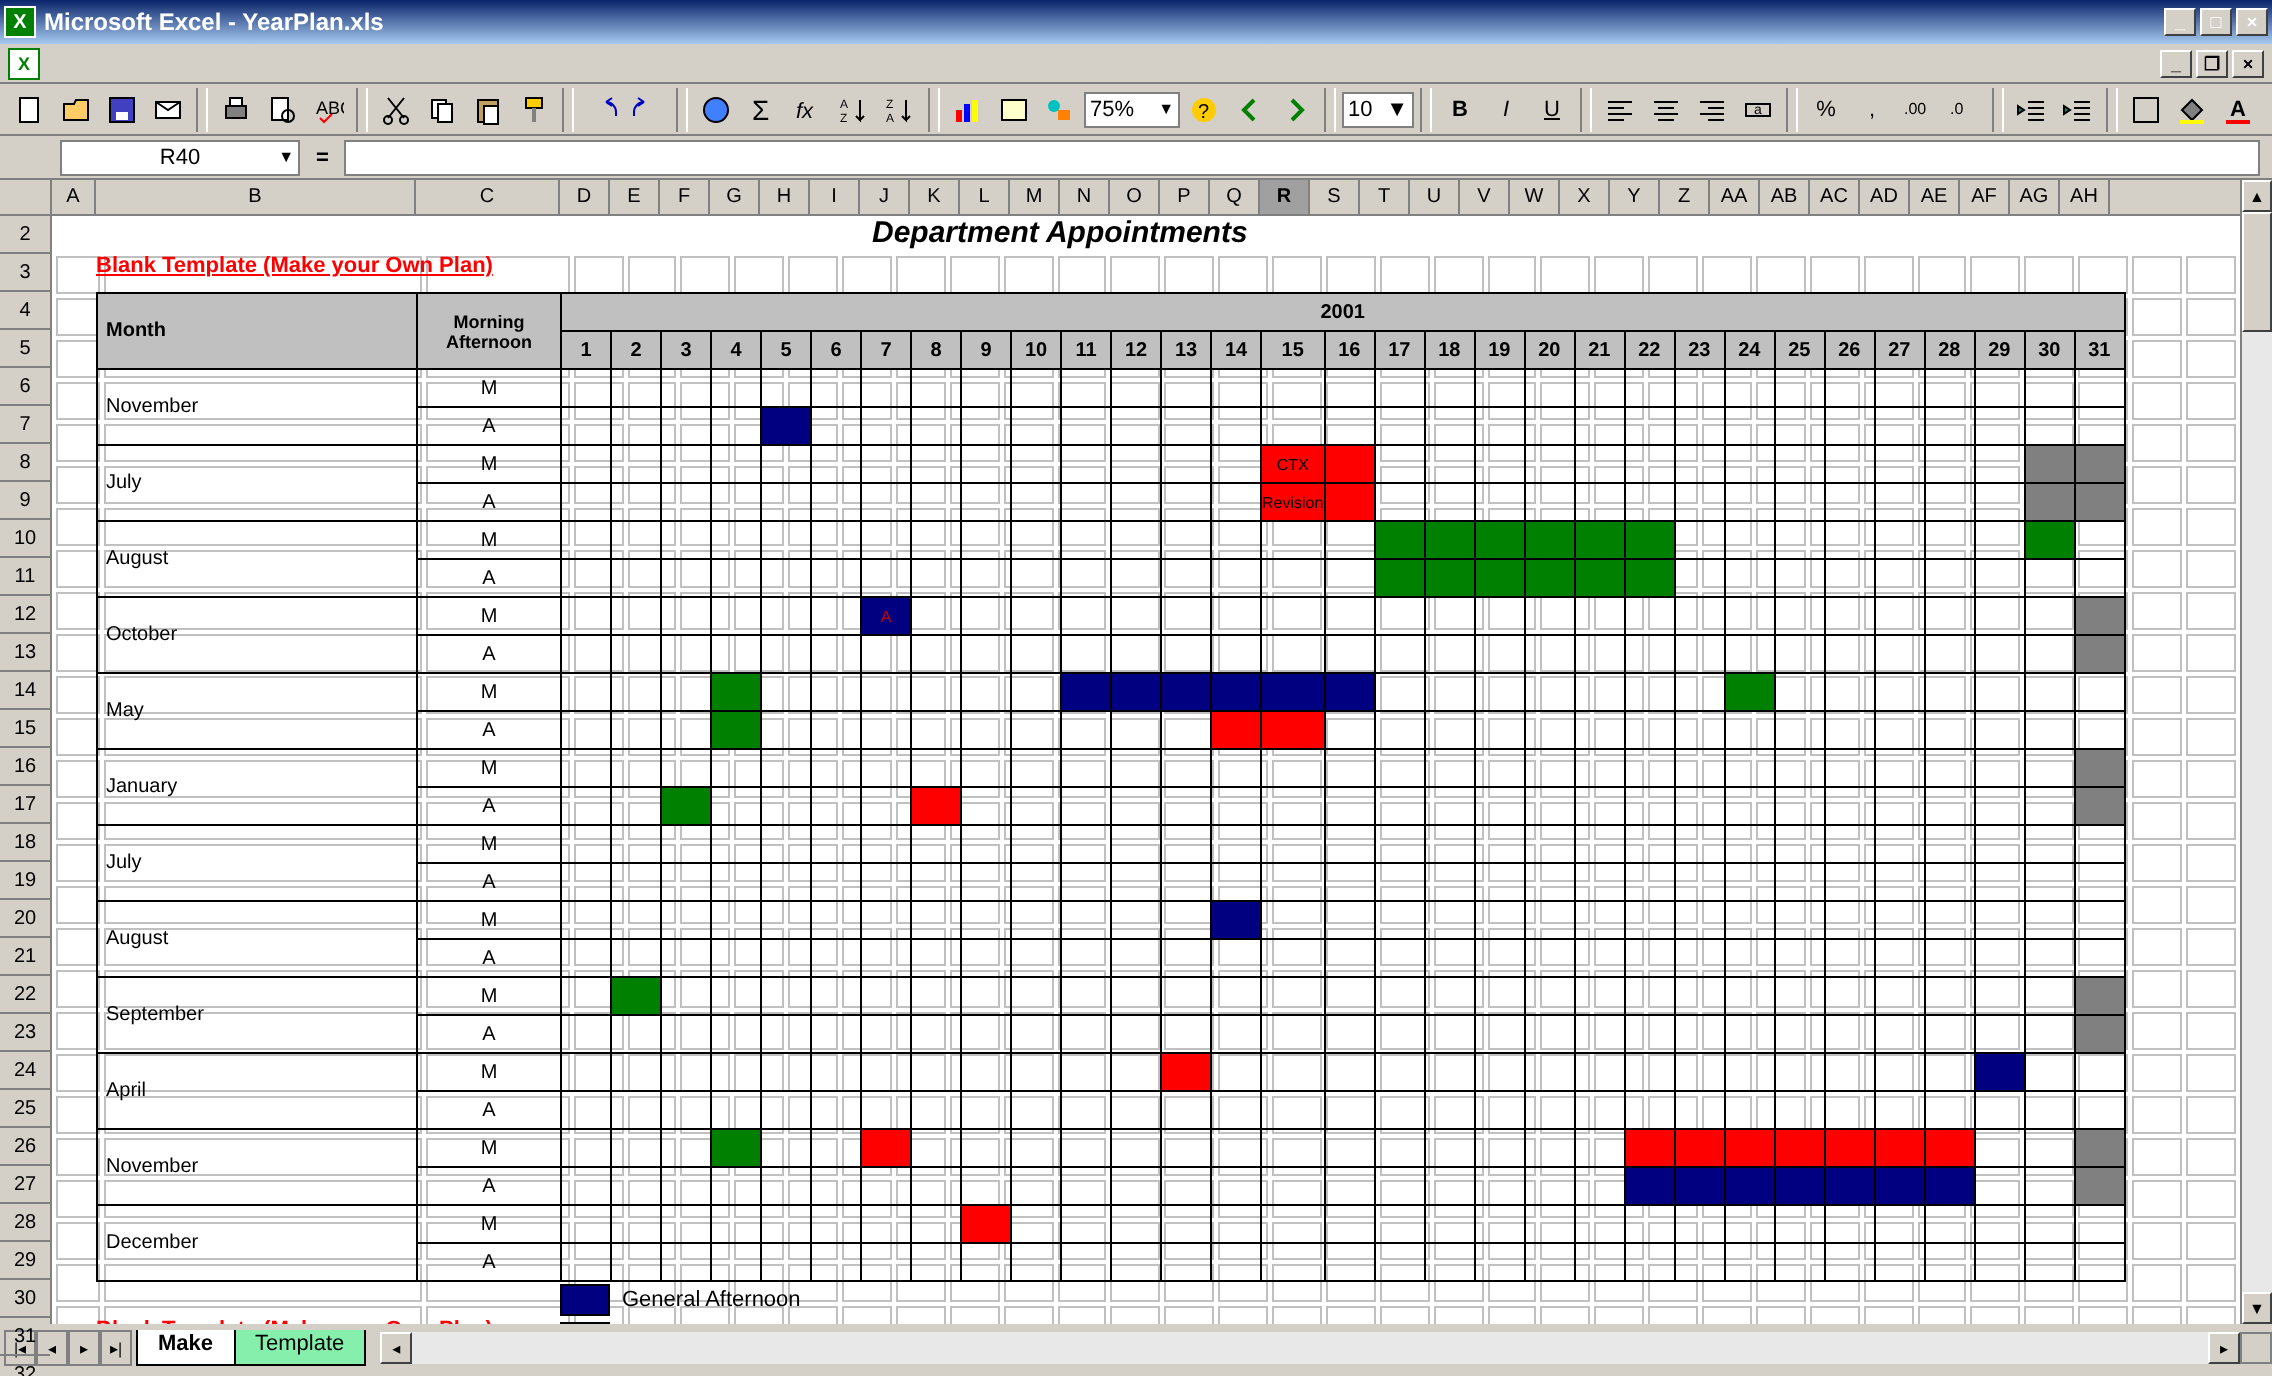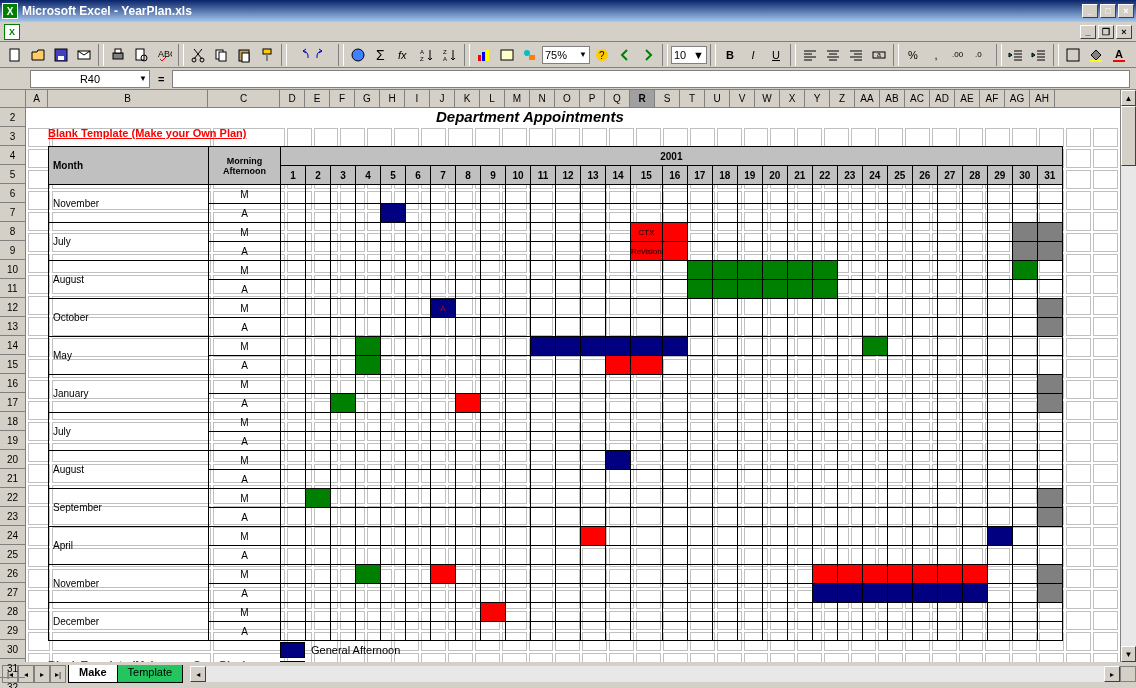--- a/index.html
+++ b/index.html
@@ -35,21 +35,21 @@
 .ch { border-right:1px solid #808080; display:flex;align-items:center;justify-content:center; font-size:10px; }
 .vscroll { width:16px; background:#d4d0c8; border-left:1px solid #808080; display:flex;flex-direction:column;}
 .vscroll .arr{height:16px;background:#d4d0c8;border:1px solid #fff;border-right-color:#404040;border-bottom-color:#404040;display:flex;align-items:center;justify-content:center;font-size:8px;}
 .vscroll .track{flex:1;background:#e8e8e8;position:relative;}
 .vscroll .thumb{position:absolute;top:0;left:0;right:0;height:60px;background:#d4d0c8;border:1px solid #fff;border-right-color:#404040;border-bottom-color:#404040;}
 .statusrow { height:24px; background:#d4d0c8; display:flex; align-items:center;}
 .tabnav { display:flex; height:18px; margin-left:2px;}
 .tabnav .nb{width:16px;height:18px;background:#d4d0c8;border:1px solid #808080;display:flex;align-items:center;justify-content:center;font-size:8px;}
 .sheettabs { display:flex; height:18px; margin-left:2px;}
 .sheettab { padding: 1px 10px; background:#fff; border:1px solid #000; border-top:none; font-size:11px; margin-right:-1px;}
-.sheettab.inactive { background:#22c55e;}
+.sheettab.inactive { background:#86efac;}
 .hscroll { flex:1; height:16px; display:flex; margin-left:8px;}
 .hscroll .arr{width:16px;background:#d4d0c8;border:1px solid #fff;border-right-color:#404040;border-bottom-color:#404040;display:flex;align-items:center;justify-content:center;font-size:8px;}
 .hscroll .track{flex:1;background:#e8e8e8;}
 
 .content { position:absolute; top:18px; left:0; right:0;}
 .plan-title { position:absolute; font-weight:bold; font-style:italic; font-size:15px; }
 .link { position:absolute; color:#f00; text-decoration:underline; font-weight:bold; font-size:11px;}
 .plantable { position:absolute; border-collapse:collapse; }
 .plantable td, .plantable th { border:1px solid #000; font-size:10px; text-align:center; padding:0; height:19px;}
 .plantable .monthcell { width:160px; text-align:left; padding-left:4px; border-right:1px solid #000;}

